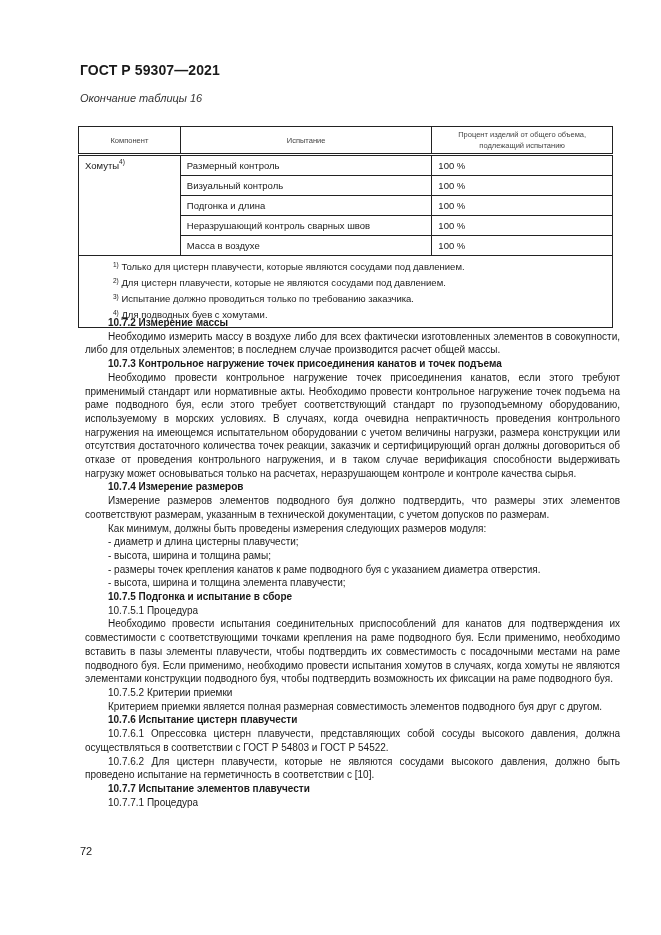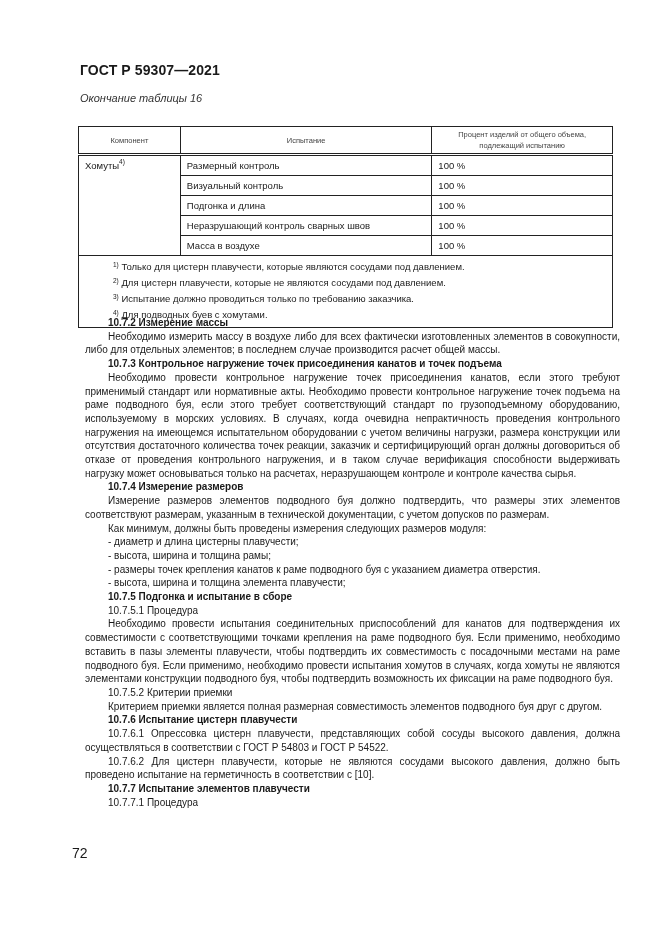--- a/index.html
+++ b/index.html
@@ -15,21 +15,21 @@
   .tbl td.pct { text-align: left; }
   .tbl td.notes { padding: 3px 0 4px 34px; height: auto; }
   .note { font-size: 9.5px; line-height: 16px; }
   .note sup, .comp sup { font-size: 6.5px; vertical-align: top; position: relative; top: -2px; }
   .col1 { width: 89px; } .col2 { width: 239px; } .col3 { width: 168px; }
   .body { position: absolute; left: 85px; top: 316px; width: 535px; font-size: 10px; line-height: 13.7px; text-align: justify; }
   .body p { margin: 0; text-indent: 23px; }
   .body p.h { font-weight: bold; }
   .body p.li { text-align: left; }
   .body p.last { text-align-last: left; }
-  .page-number { position: absolute; left: 72px; top: 845px; font-size: 14px; }
+  .page-number { position: absolute; left: 80px; top: 845px; font-size: 11px; }
 </style>
 </head>
 <body>
 
 <div class="page-header">ГОСТ Р 59307—2021</div>
 <div class="table-caption">Окончание таблицы 16</div>
 
 <table class="tbl">
   <thead>
     <tr>

